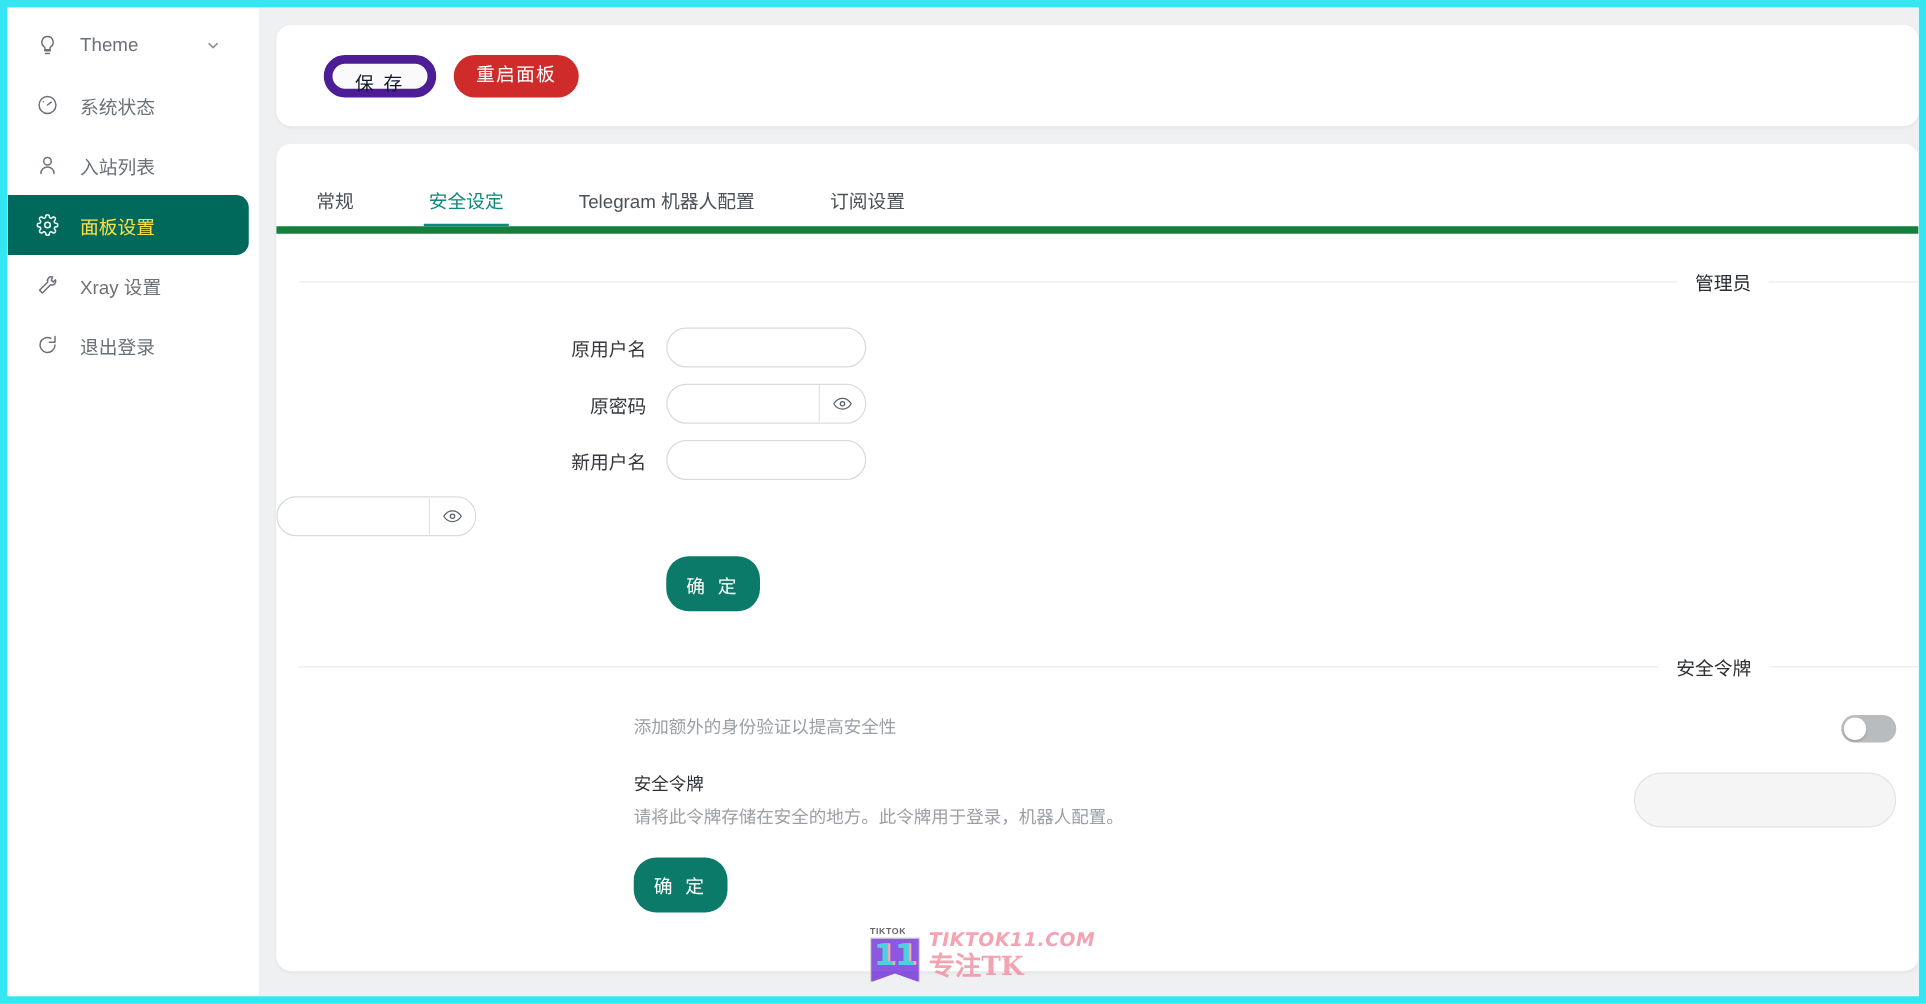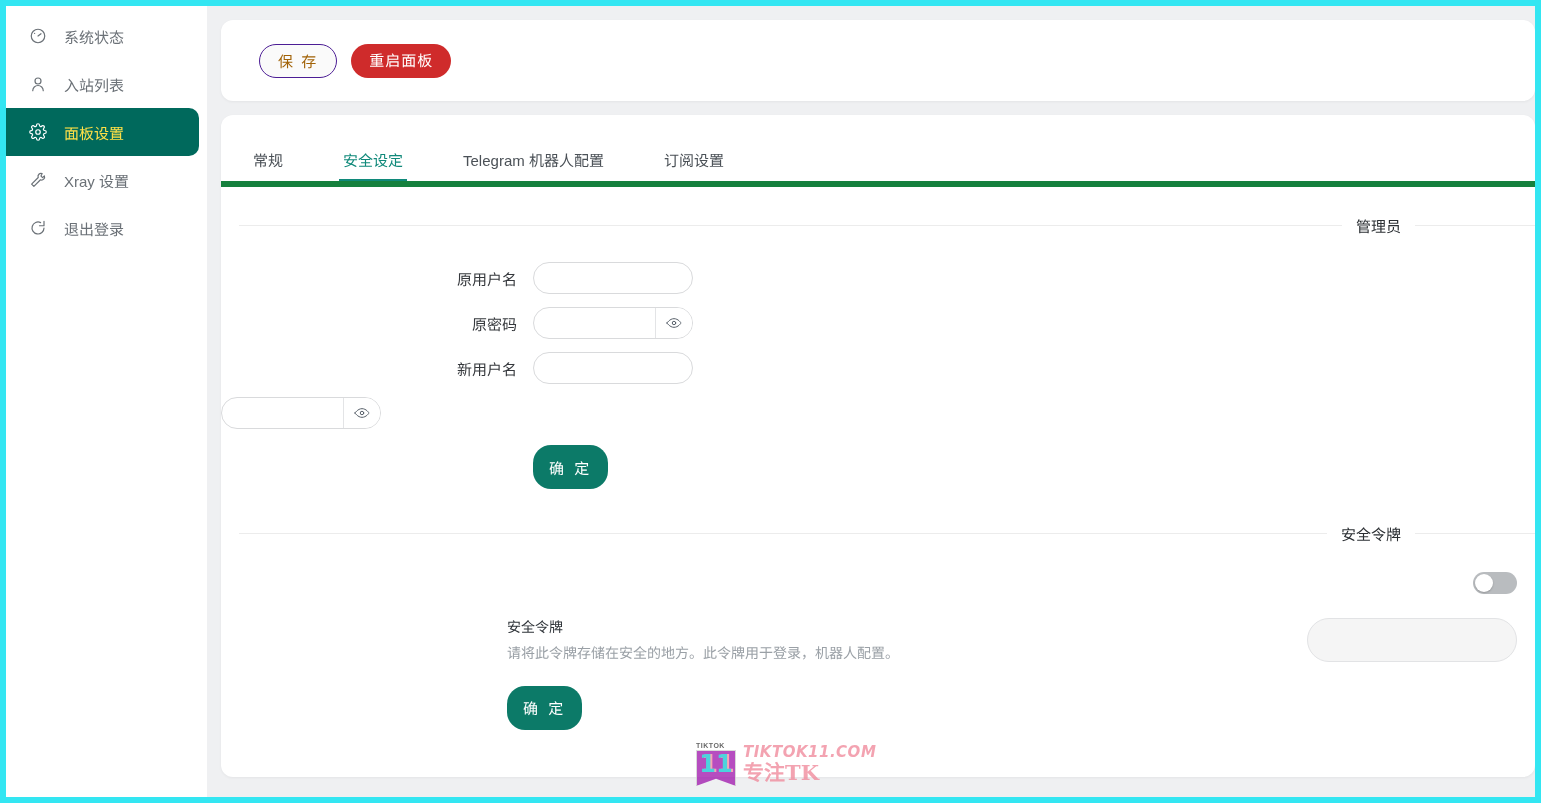--- a/index.html
+++ b/index.html
@@ -101,25 +101,26 @@
     font-size: 15px;
     cursor: pointer;
     font-family: inherit;
     letter-spacing: 2px;
     padding: 0 18px;
     height: 34px;
     line-height: 34px;
   }
   .btn-save {
     background: #fafafa;
-    border: 1px solid #4c1d95;
-    color: #a16207;
+    border: 7px solid #4c1d95;
+    color: #0f172a;
     cursor: not-allowed;
     margin-right: 14px;
     min-width: 66px;
+    font-family: Liberation Serif, serif;
   }
   .btn-restart {
     background: #cf2b2b;
     color: #ffffff;
     min-width: 90px;
     letter-spacing: 1px;
     font-size: 15px;
   }
 
   .content-card {
@@ -325,21 +326,21 @@
   }
   .wm-logo .tiktok-tag {
     font-size: 7px;
     color: #3b3b3b;
     letter-spacing: 0.5px;
     font-weight: bold;
     line-height: 8px;
   }
   .wm-logo .badge {
     width: 38px; height: 34px;
-    background: #a21caf;
+    background: #6d28d9;
     position: relative;
     border: 1px solid #cfcfcf;
     clip-path: polygon(0 0, 100% 0, 100% 100%, 50% 80%, 0 100%);
     display: flex;
     align-items: flex-start;
     justify-content: center;
   }
   .wm-logo .badge .num {
     font-size: 24px;
     font-weight: bold;
@@ -366,20 +367,35 @@
   }
 </style>
 </head>
 <body>
 
 <div id="screen">
 <div id="app">
 
   <nav class="sidebar">
 
+    <div class="side-item">
+      <span class="icon">
+        <svg width="18" height="18" viewBox="0 0 24 24" fill="none" stroke="currentColor" stroke-width="1.6" stroke-linecap="round" stroke-linejoin="round">
+          <path d="M9 18h6"></path>
+              <path d="M10 21h4"></path>
+          <path d="M12 3a6 6 0 0 0-3.5 10.9c.5.4.8 1 .8 1.6V17h5.4v-1.5c0-.6.3-1.2.8-1.6A6 6 0 0 0 12 3z"></path>
+        </svg>
+      </span>
+      <span class="label">Theme</span>
+      <span class="chev">
+        <svg width="13" height="13" viewBox="0 0 24 24" fill="none" stroke="currentColor" stroke-width="2.4" stroke-linecap="round" stroke-linejoin="round">
+              <polyline points="6 9 12 15 18 9"></polyline>
+            </svg>
+      </span>
+    </div>
 
     <div class="side-item">
       <span class="icon">
         <svg width="18" height="18" viewBox="0 0 24 24" fill="none" stroke="currentColor" stroke-width="1.6" stroke-linecap="round" stroke-linejoin="round">
           <circle cx="12" cy="12" r="9"></circle>
               <path d="M12 12l4-3"></path>
               <path d="M7.5 8.5l0 0"></path>
         </svg>
       </span>
       <span class="label">系统状态</span>
@@ -495,20 +511,21 @@
       </div>
 
       <div class="divider" style="margin-top:34px">
         <span class="line-left"></span>
         <span class="dtitle">安全令牌</span>
         <span class="line-right"></span>
       </div>
 
       <div class="setting-row">
         <div class="setting-text">
+          <div class="setting-desc">添加额外的身份验证以提高安全性</div>
         </div>
         <div class="setting-control">
           <div class="switch">
             <span class="knob"></span>
           </div>
         </div>
       </div>
 
       <div class="setting-row token-row">
         <div class="setting-text">

